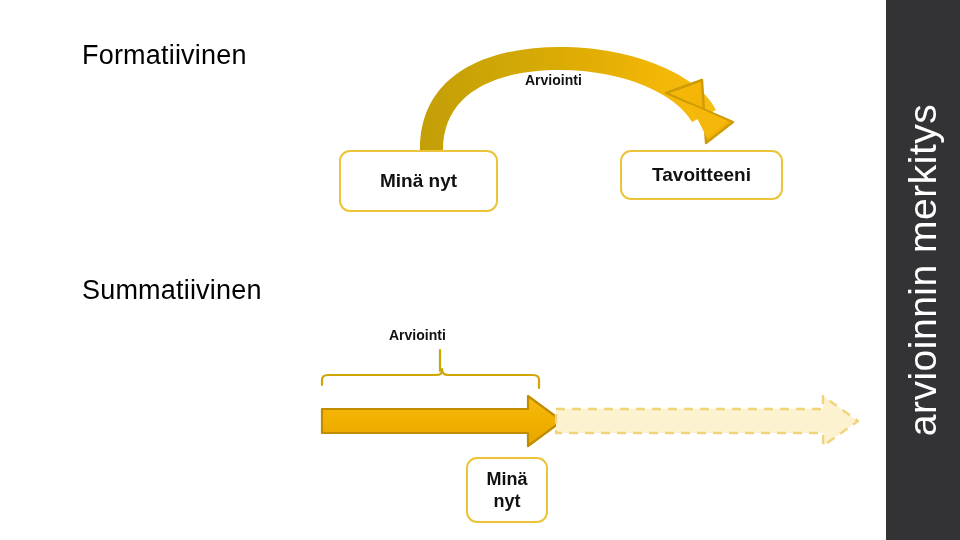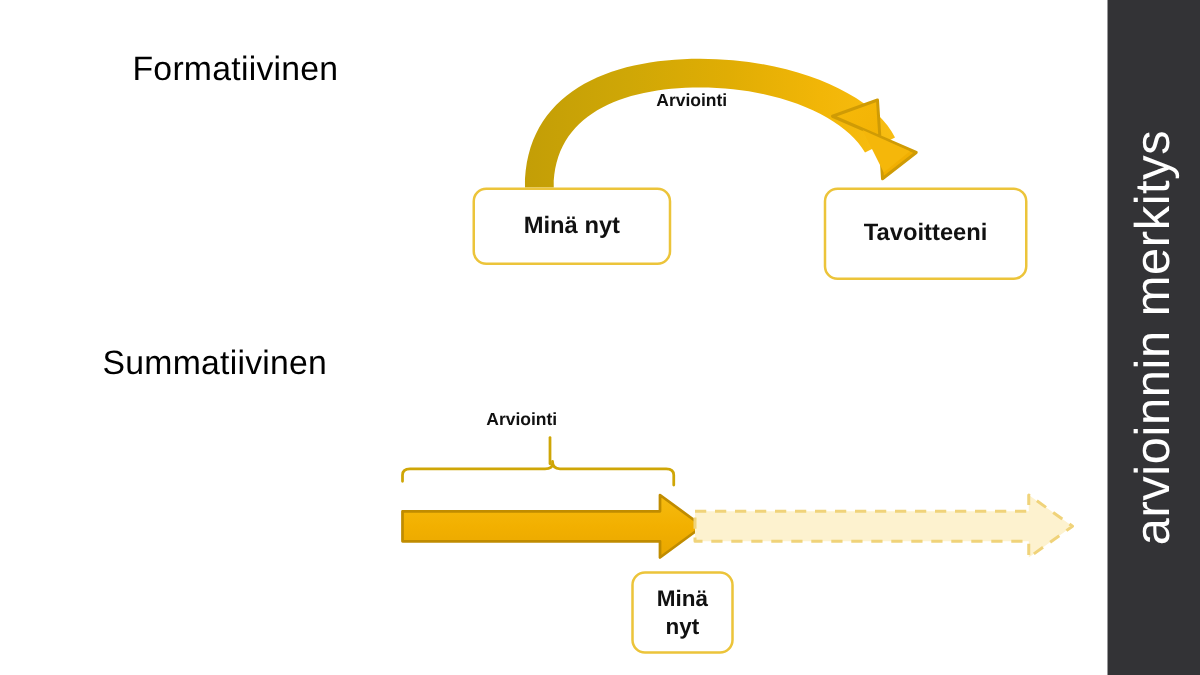--- a/index.html
+++ b/index.html
@@ -26,48 +26,47 @@
   
   .section-heading {
     position: absolute;
     font-family: "Liberation Sans", sans-serif;
     font-weight: 400;
     font-size: 27px;
     color: #000000;
     letter-spacing: 0.2px;
     white-space: nowrap;
   }
-  #heading-formative { left: 82px; top: 40px; margin-left: 24px; }
+  #heading-formative { left: 82px; top: 40px; }
   #heading-summative { left: 82px; top: 275px; }
 
   
   .node-box {
     position: absolute;
     box-sizing: border-box;
     background: #ffffff;
     border: 2.6px solid #ecc43a;
     border-radius: 11px;
     display: flex;
     align-items: center;
     justify-content: center;
     text-align: center;
     font-family: "Liberation Sans", sans-serif;
     font-weight: bold;
     font-size: 19px;
     color: #111111;
     line-height: 1.25;
-    margin-left: 39px;
   }
   #box-mina-nyt-top {
     left: 339px; top: 150px;
     width: 159px; height: 62px;
   }
   #box-tavoitteeni {
     left: 620px; top: 150px;
-    width: 163px; height: 74px;
+    width: 163px; height: 50px;
   }
   #box-mina-nyt-bottom {
     left: 466px; top: 457px;
     width: 82px; height: 66px;
     font-size: 18px;
   }
 
   
   .graphic-label {
     position: absolute;

